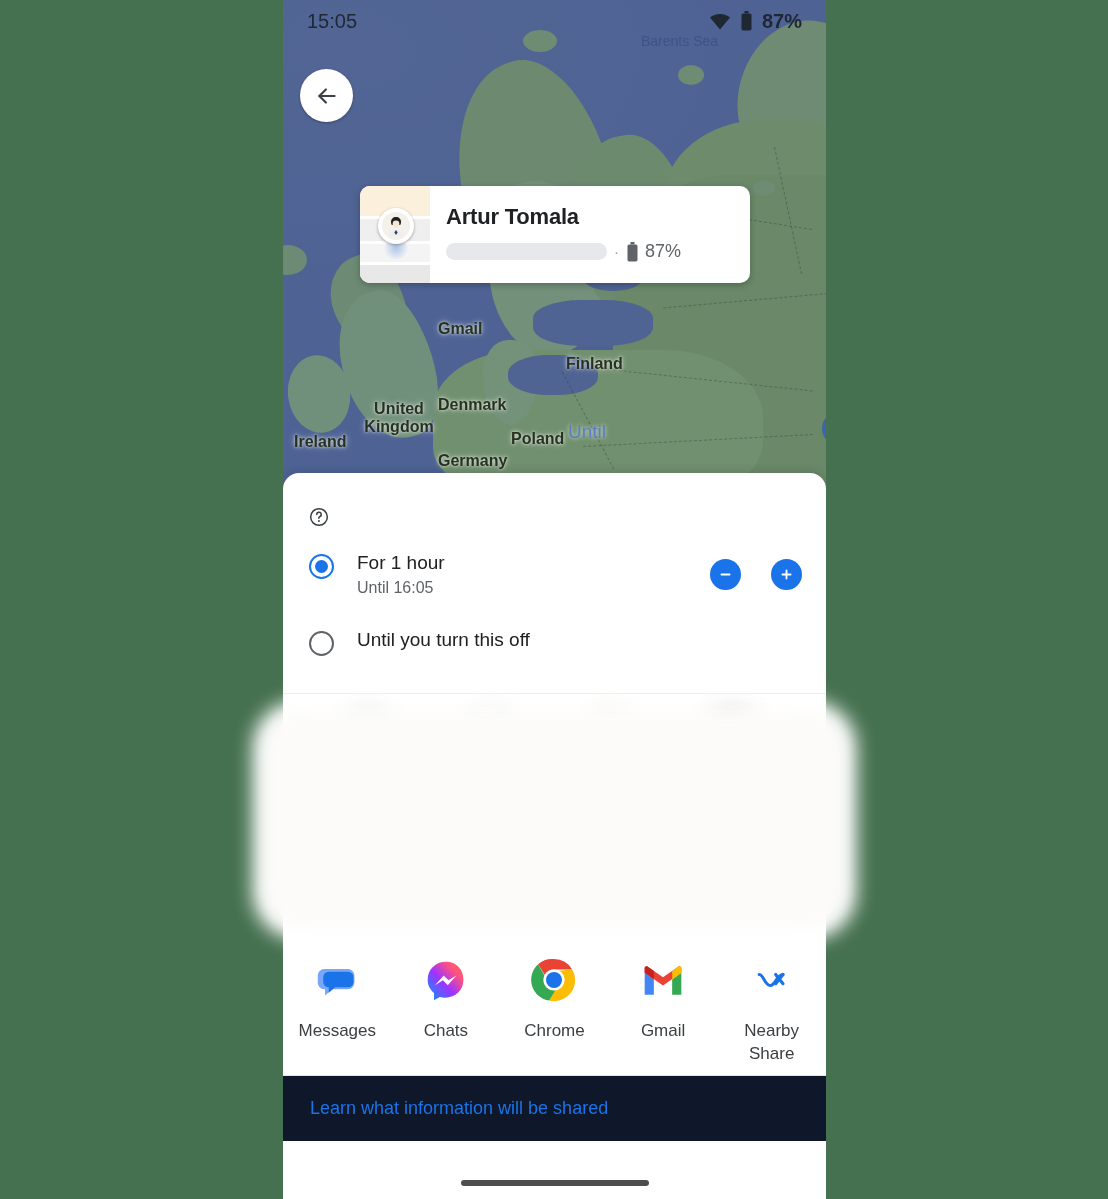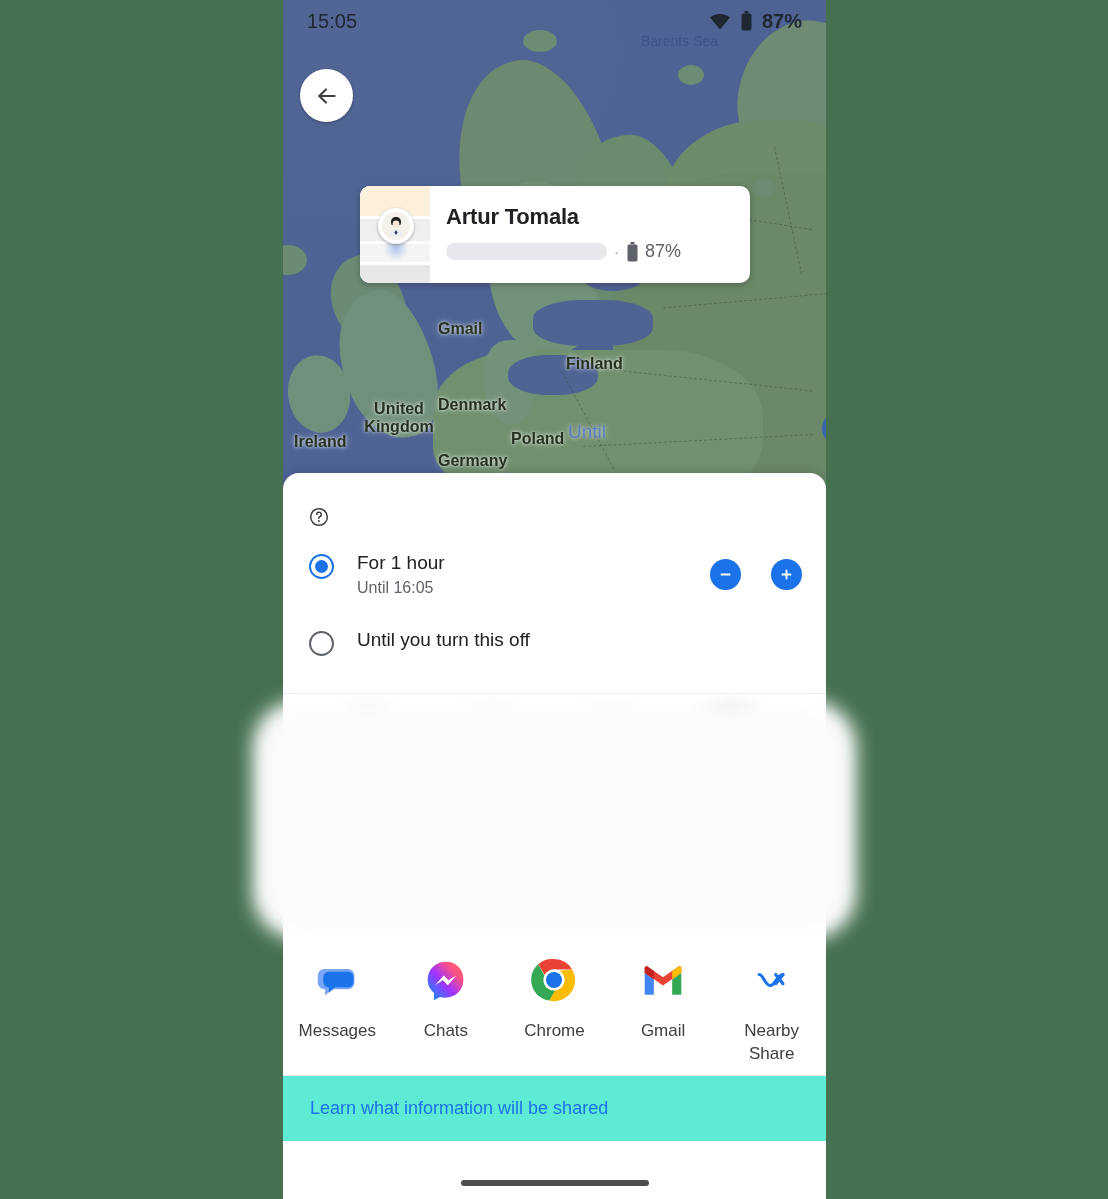--- a/index.html
+++ b/index.html
@@ -204,21 +204,21 @@
     margin-top:0;
   }
   .app{
     flex:1;display:flex;flex-direction:column;align-items:center;cursor:pointer;
   }
   .app-icon{width:48px;height:48px;display:flex;align-items:center;justify-content:center;}
   .app-label{margin-top:16px;font-size:17px;color:#3c4043;text-align:center;line-height:1.35;}
 
   .learn{
     position:absolute;left:0;bottom:58px;width:543px;height:65px;
-    background:#5eead4;border-top:1px solid #e3e5e7;
+    background:#0f172a;border-top:1px solid #e3e5e7;
     display:flex;align-items:center;
   }
   .learn a{margin-left:27px;font-size:18px;color:#1a73e8;text-decoration:none;cursor:pointer;}
 
   .gesture-bar{
     position:absolute;left:50%;transform:translateX(-50%);bottom:13px;
     width:188px;height:6px;border-radius:3px;background:#4d4d4d;
   }
 
   

